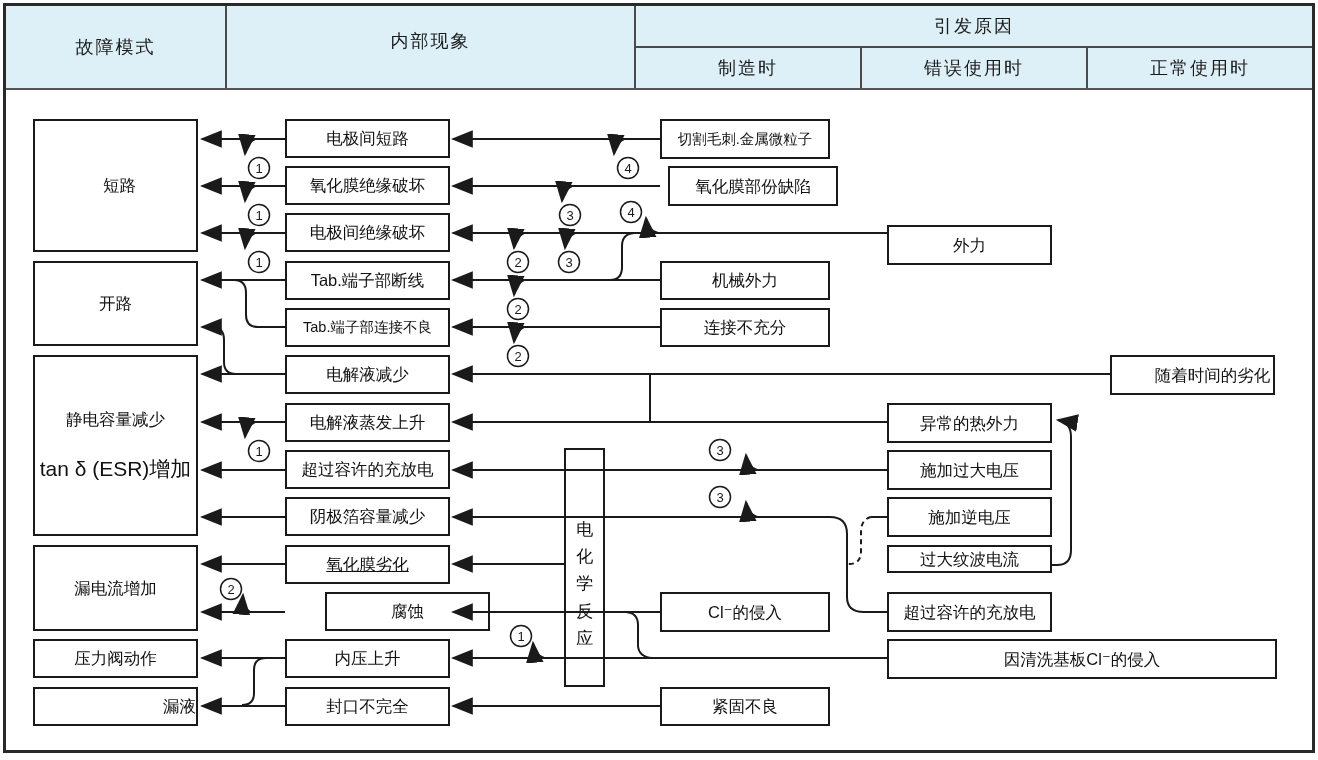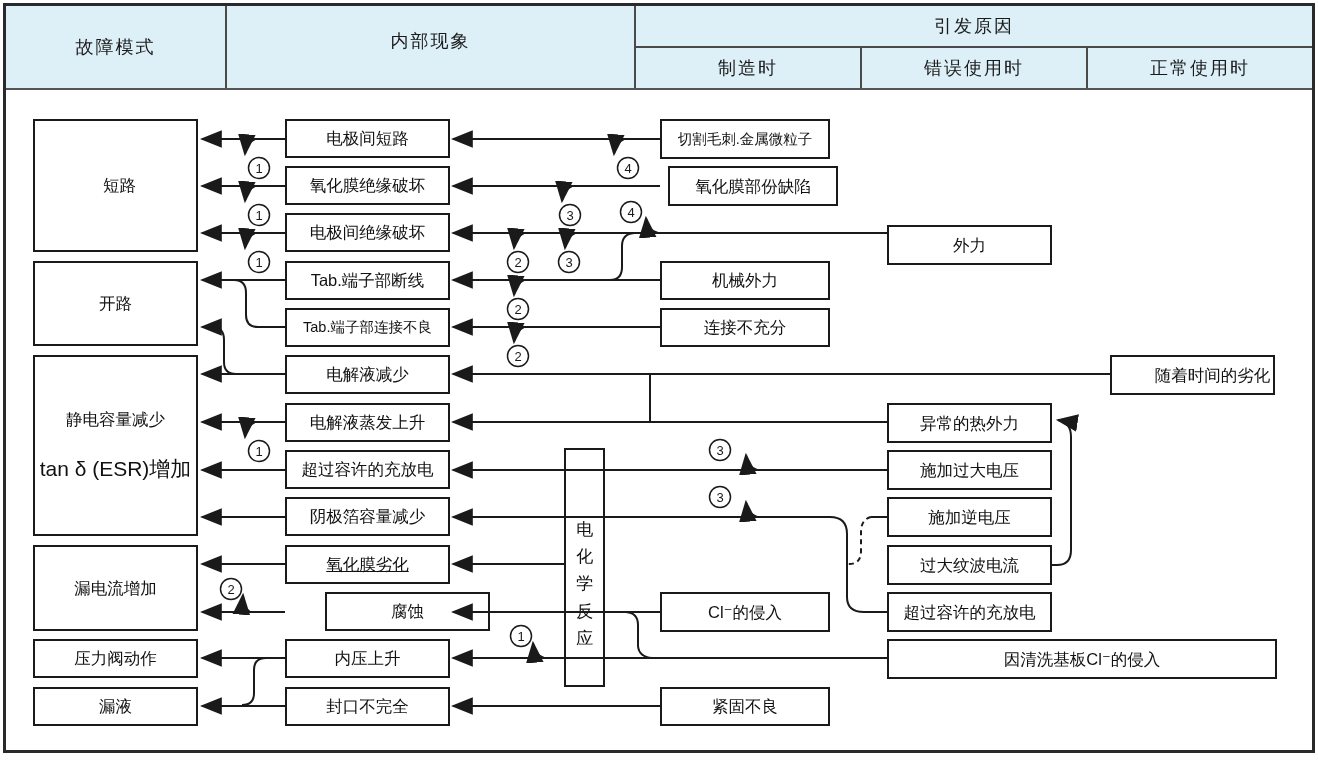--- a/index.html
+++ b/index.html
@@ -61,21 +61,21 @@
       <div class="node twolines" style="left: 33px; top: 355px; width: 165px; height: 181px;">
         <span>静电容量减少</span>
         <span class="l2">tan δ (ESR)增加</span>
       </div>
       <div class="node" style="left: 33px; top: 545px; width: 165px; height: 86px;">
         <span>漏电流增加</span>
       </div>
       <div class="node" style="left: 33px; top: 639px; width: 165px; height: 39px;">
         <span>压力阀动作</span>
       </div>
-      <div class="node" style="left: 33px; top: 687px; width: 165px; height: 39px;">
+      <div class="node" style="left: 33px; top: 687px; width: 165px; height: 39px; justify-content: flex-end;">
         <span>漏液</span>
       </div>
       <div class="node" style="left: 285px; top: 119px; width: 165px; height: 39px;">
         <span>电极间短路</span>
       </div>
       <div class="node" style="left: 285px; top: 166px; width: 165px; height: 39px;">
         <span>氧化膜绝缘破坏</span>
       </div>
       <div class="node" style="left: 285px; top: 213px; width: 165px; height: 39px;">
         <span>电极间绝缘破坏</span>
@@ -136,21 +136,21 @@
       </div>
       <div class="node" style="left: 887px; top: 403px; width: 165px; height: 40px;">
         <span>异常的热外力</span>
       </div>
       <div class="node" style="left: 887px; top: 450px; width: 165px; height: 40px;">
         <span>施加过大电压</span>
       </div>
       <div class="node" style="left: 887px; top: 497px; width: 165px; height: 40px;">
         <span>施加逆电压</span>
       </div>
-      <div class="node" style="left: 887px; top: 545px; width: 165px; height: 40px;">
+      <div class="node" style="left: 887px; top: 545px; width: 165px; height: 28px;">
         <span>过大纹波电流</span>
       </div>
       <div class="node" style="left: 887px; top: 592px; width: 165px; height: 40px;">
         <span>超过容许的充放电</span>
       </div>
       <div class="node" style="left: 887px; top: 639px; width: 390px; height: 40px;">
         <span>因清洗基板Cl⁻的侵入</span>
       </div>
       <div class="node" style="left: 1110px; top: 355px; width: 165px; height: 40px; padding-left: 40px;">
         <span>随着时间的劣化</span>

